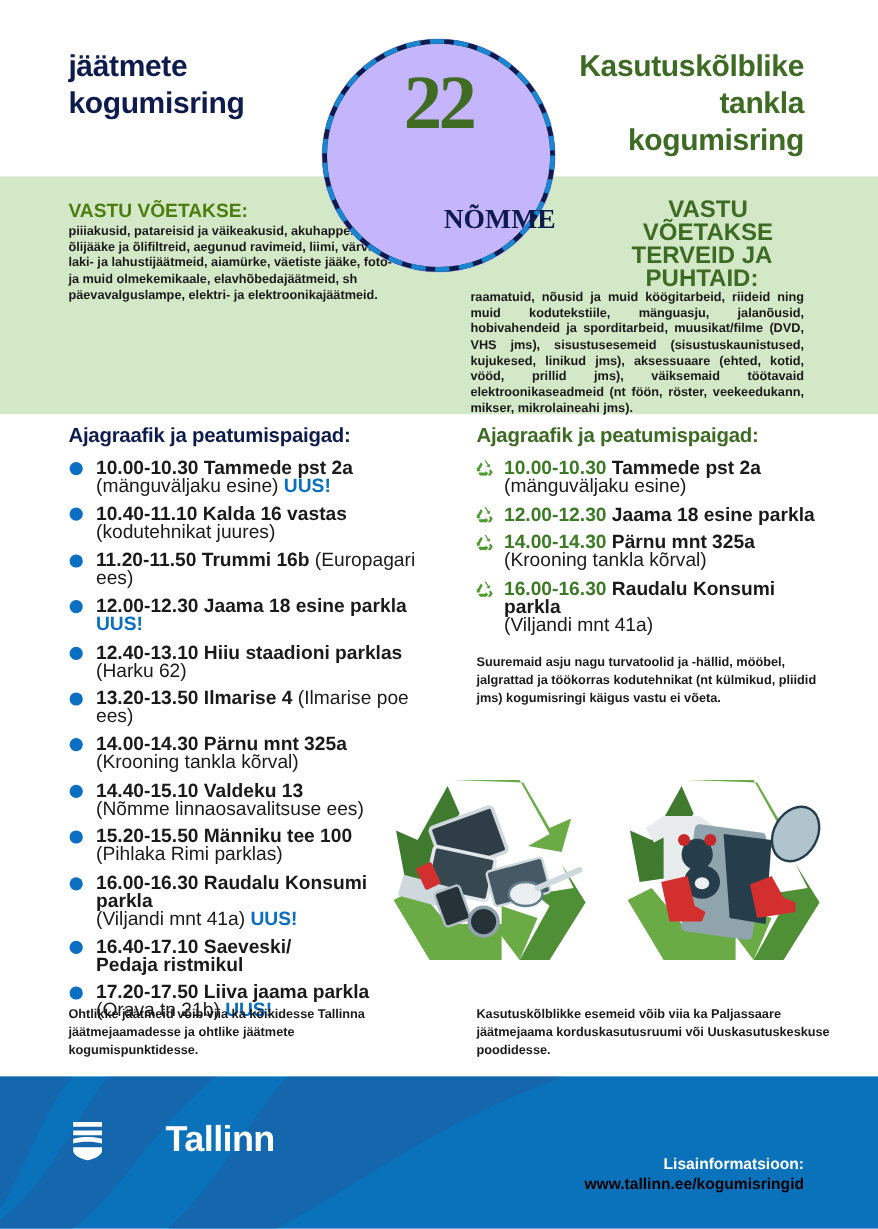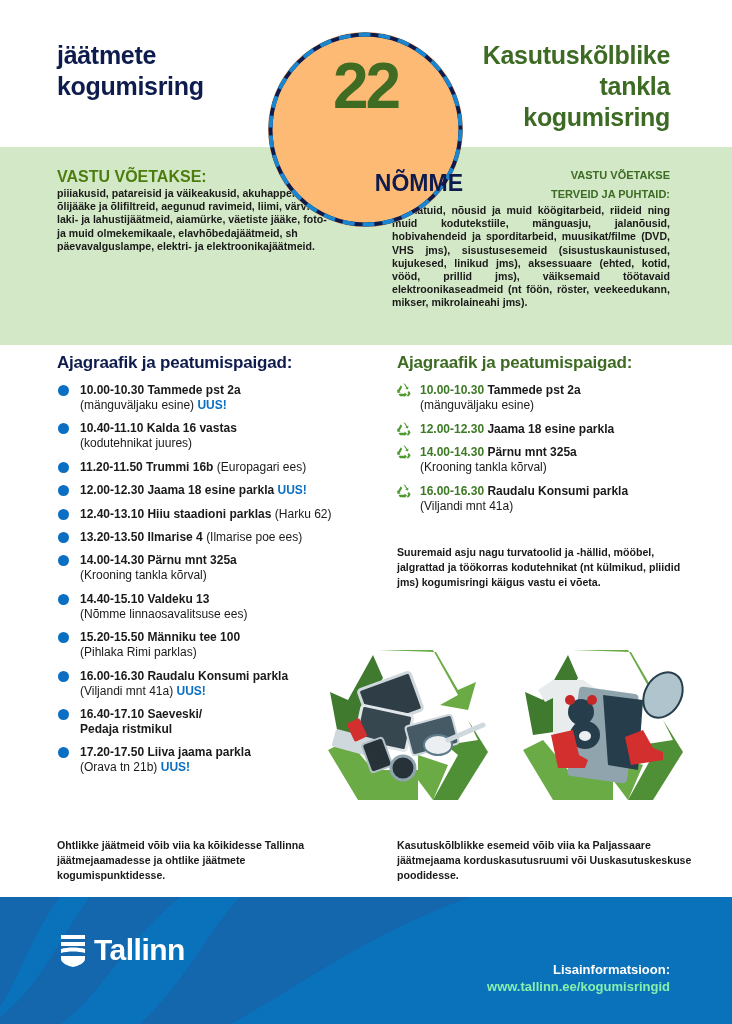--- a/index.html
+++ b/index.html
@@ -4,64 +4,64 @@
 <style>
   * { box-sizing: border-box; margin: 0; padding: 0; }
   html, body { width: 732px; height: 1024px; overflow: hidden; background: #ffffff; }
   body { position: relative; font-family: "Liberation Sans", sans-serif; color: #1a1a1a; }
 
   .green-band { position: absolute; left: 0; top: 147px; width: 732px; height: 198px; background: #d3e8c6; }
 
   .title-left { position: absolute; left: 57px; top: 40px; font-size: 25px; line-height: 31px; font-weight: bold; color: #0e1b4d; letter-spacing: -0.3px; }
   .title-right { position: absolute; right: 62px; top: 40px; font-size: 25px; line-height: 31px; font-weight: bold; color: #3d6b24; text-align: right; letter-spacing: -0.3px; margin-left: 19px; }
 
-  .date-circle { position: absolute; left: 268px; top: 32px; width: 195px; height: 195px; border-radius: 50%; background: #fdba74; z-index: 3; }
+  .date-circle { position: absolute; left: 268px; top: 32px; width: 195px; height: 195px; border-radius: 50%; background: #c4b5fd; z-index: 3; font-family: Liberation Serif, serif; }
   .date-circle svg { position: absolute; left: 0; top: 0; }
   .date-day { position: absolute; left: 0; width: 195px; top: 22px; text-align: center; font-size: 64px; font-weight: bold; color: #3f6b22; line-height: 64px; letter-spacing: -3px; }
   .date-month { position: absolute; left: 0; width: 195px; top: 88px; text-align: center; font-size: 46px; color: #3f6b22; line-height: 46px; }
   .date-place { position: absolute; left: 0; width: 195px; top: 139px; text-align: right; font-size: 23px; font-weight: bold; color: #0e1b4d; line-height: 24px; }
 
   .accept-left { position: absolute; left: 57px; top: 168px; width: 270px; z-index: 2; }
   .accept-left h3 { font-size: 16px; font-weight: bold; color: #4d7c0f; line-height: 18px; margin-bottom: 1px; }
   .accept-left p { font-size: 10.6px; font-weight: bold; line-height: 13.2px; color: #1a1a1a; }
 
   .accept-right { position: absolute; right: 62px; top: 166px; width: 278px; z-index: 2; text-align: right; }
-  .accept-right h3 { font-size: 11px; font-weight: bold; color: #3d6b24; line-height: 19px; text-align: right; padding-left: 118px; }
+  .accept-right h3 { font-size: 20px; font-weight: bold; color: #3d6b24; line-height: 19px; text-align: center; padding-left: 118px; }
   .accept-right h3 span { display: block; }
   .accept-right h3 span.l2 { padding-left: -10px; margin-left: -10px; }
   .accept-right p { font-size: 10.6px; font-weight: bold; line-height: 13.2px; text-align: justify; text-align-last: left; direction: ltr; }
 
   .sched-left { position: absolute; left: 57px; top: 353px; width: 290px; }
   .sched-right { position: absolute; left: 397px; top: 353px; width: 290px; }
   .sched-title-left { font-size: 17px; font-weight: bold; color: #0e1b4d; margin-bottom: 10px; letter-spacing: -0.2px; }
   .sched-title-right { font-size: 17px; font-weight: bold; color: #3d6b24; margin-bottom: 10px; letter-spacing: -0.2px; }
 
-  .stop { position: relative; padding-left: 23px; font-size: 12px; line-height: 15px; margin-bottom: 8.4px; }
+  .stop { position: relative; padding-left: 23px; font-size: 16px; line-height: 15px; margin-bottom: 8.4px; }
   .stop .bullet { position: absolute; left: 1px; top: 2px; width: 11px; height: 11px; border-radius: 50%; background: #0a6fc2; }
   .stop .rbullet { position: absolute; left: 0; top: 0px; width: 14px; height: 14px; }
   .stop .time { font-weight: bold; }
   .stop .time-green { font-weight: bold; color: #3d7a25; }
   .stop .place { font-weight: bold; }
   .stop .new { font-weight: bold; color: #0a6fc2; }
   .sched-right .stop { margin-bottom: 8.5px; }
 
   .note-right { position: absolute; left: 397px; top: 545px; width: 295px; font-size: 10.6px; font-weight: bold; line-height: 15px; }
   .foot-left { position: absolute; left: 57px; top: 838px; width: 290px; font-size: 10.6px; font-weight: bold; line-height: 15px; }
   .foot-right { position: absolute; left: 397px; top: 838px; width: 295px; font-size: 10.6px; font-weight: bold; line-height: 15px; }
 
   .illus { position: absolute; }
   .illus-1 { left: 318px; top: 640px; width: 180px; height: 170px; }
   .illus-2 { left: 513px; top: 640px; width: 180px; height: 170px; }
 
   .footer { position: absolute; left: 0; top: 897px; width: 732px; height: 127px; background: #0a71bb; overflow: hidden; }
   .footer svg.waves { position: absolute; left: 0; top: 0; }
-  .logo { position: absolute; left: 60px; top: 36px; display: flex; align-items: center; }
+  .logo { position: absolute; left: 60px; top: 36px; display: flex; align-items: center; gap: 44px; }
   .logo-text { color: #fff; font-size: 30px; font-weight: bold; margin-left: 8px; letter-spacing: -0.5px; }
   .info { position: absolute; right: 62px; top: 37px; text-align: right; color: #fff; font-size: 13px; font-weight: bold; line-height: 17px; margin-top: 27px; }
-  .info .url { color: #86efac; }
+  .info .url { color: #000000; }
 </style>
 </head>
 <body>
 
 <div class="green-band"></div>
 
 <div class="title-left">
   <div>jäätmete</div>
   <div>kogumisring</div>
 </div>

